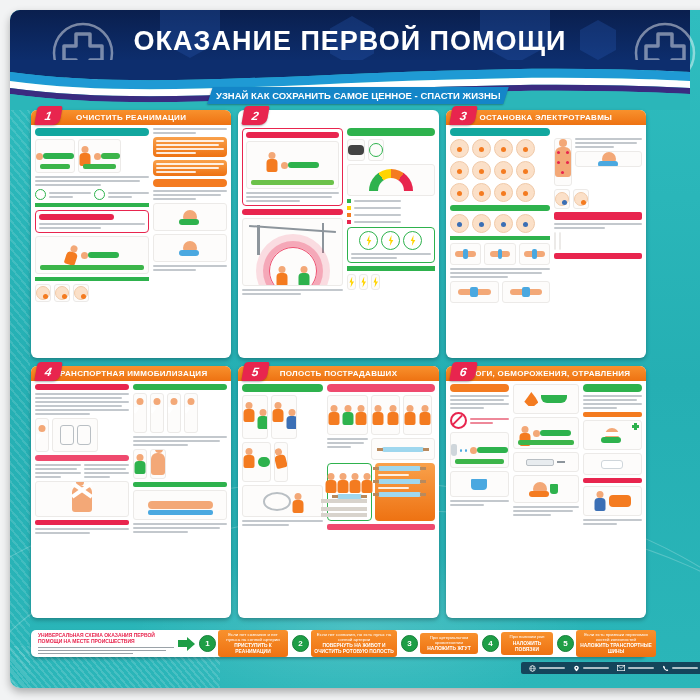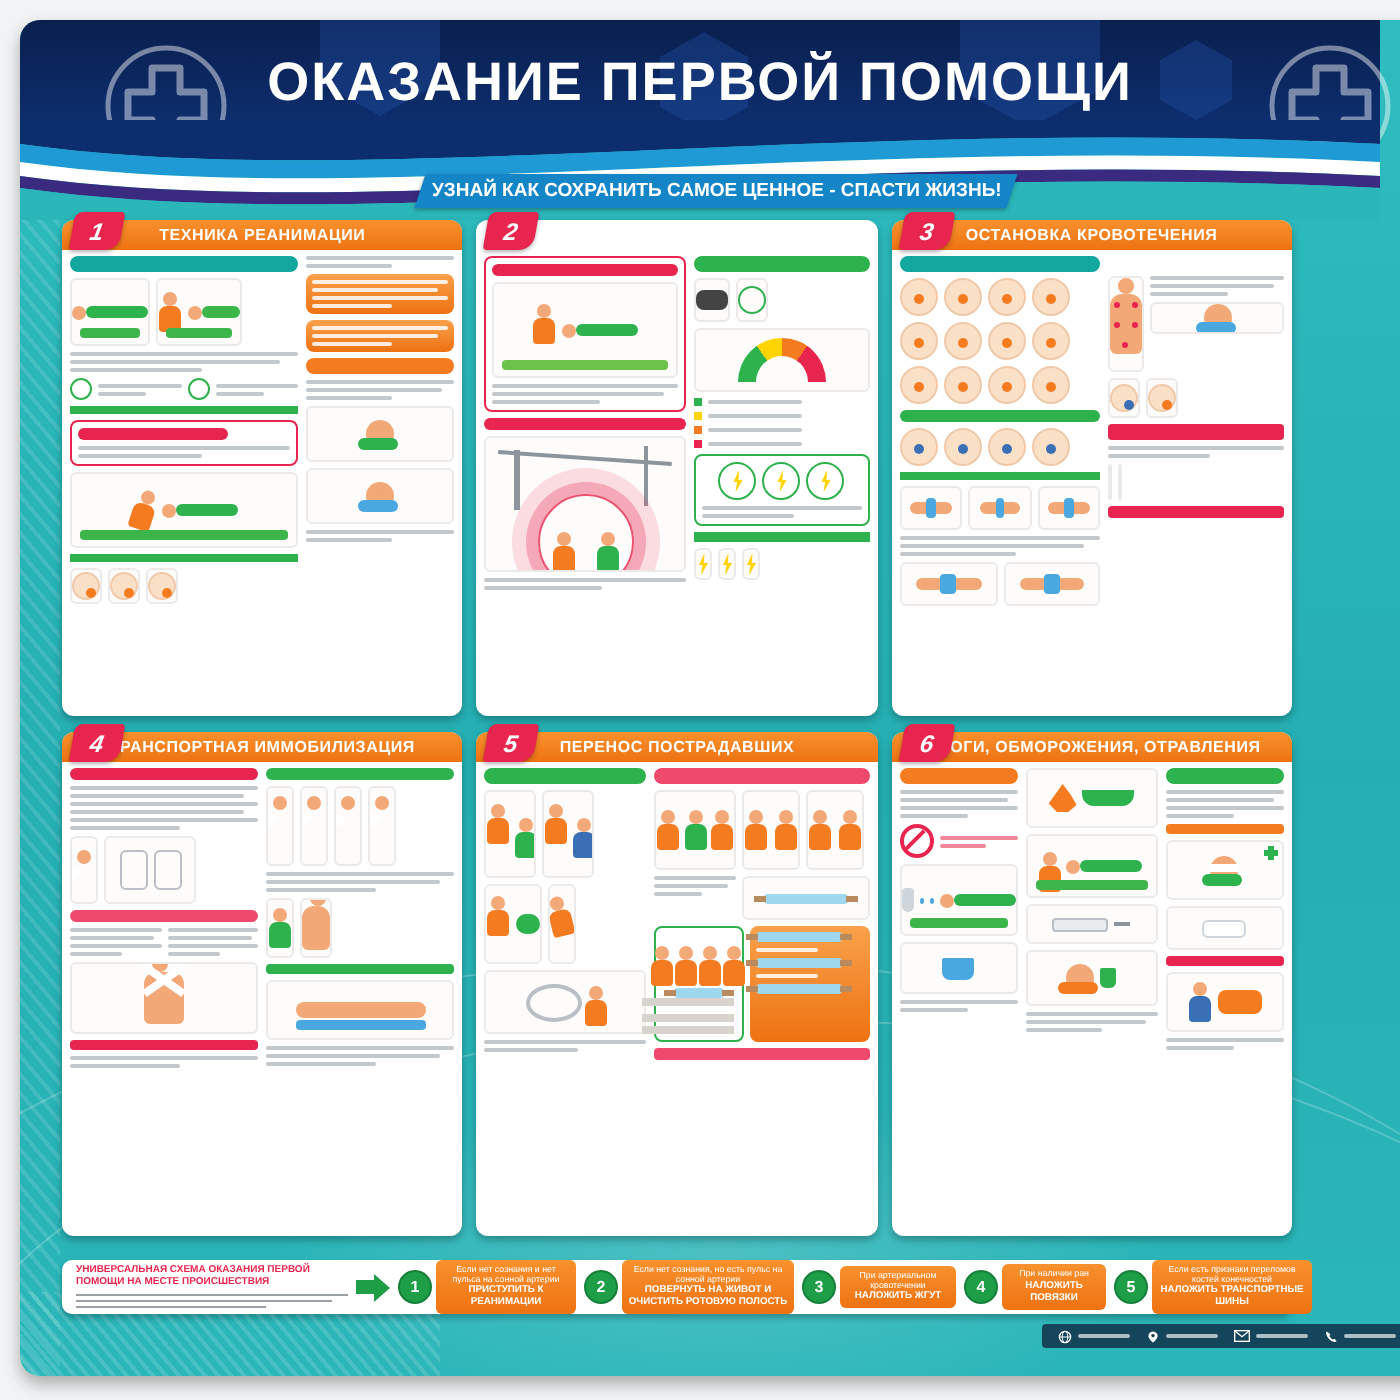--- a/index.html
+++ b/index.html
@@ -203,21 +203,21 @@
         <div class="dot white"></div>
         <div class="dot white"></div>
         <div class="dot white"></div>
     </div>
   </div>
 
   <div class="grid">
 
     <div class="panel">
       <div class="pnum">1</div>
-      <div class="phead">ТЕХНИКА РЕАНИМАЦИИ</div>
+      <div class="phead">ОЧИСТИТЬ РЕАНИМАЦИИ</div>
       <div class="pbody">
         <div class="cols">
           <div class="col" style="flex:1.55">
             <div class="pill teal"></div>
             <div class="row" style="height:34px">
               <div class="fig grow">
                   <div class="lie"></div>
                   <div class="mat"></div>
                 </div>
               <div class="fig grow">
@@ -408,21 +408,21 @@
                   <div class="bolt"></div>
                 </div>
             </div>
           </div>
         </div>
       </div>
     </div>
 
     <div class="panel">
       <div class="pnum">3</div>
-      <div class="phead">ОСТАНОВКА КРОВОТЕЧЕНИЯ</div>
+      <div class="phead">ОСТАНОВКА ЭЛЕКТРОТРАВМЫ</div>
       <div class="pbody">
         <div class="cols">
           <div class="col" style="flex:1.15">
             <div class="pill teal"></div>
             <div class="vigwrap">
               <div class="vig"></div>
                 <div class="vig"></div>
                 <div class="vig"></div>
                 <div class="vig"></div>
               <div class="vig"></div>
@@ -601,21 +601,21 @@
                 <i></i>
                 <i></i>
               </div>
           </div>
         </div>
       </div>
     </div>
 
     <div class="panel">
       <div class="pnum">5</div>
-      <div class="phead">ПЕРЕНОС ПОСТРАДАВШИХ</div>
+      <div class="phead">ПОЛОСТЬ ПОСТРАДАВШИХ</div>
       <div class="pbody">
         <div class="cols">
           <div class="col" style="flex:0.9">
             <div class="pill green"></div>
             <div class="row" style="height:44px">
               <div class="fig grow">
                   <div class="pr" style="height:30px"></div>
                   <div class="pr" style="--c:#2eb24d;width:9px;height:16px"></div>
                 </div>
               <div class="fig grow">

